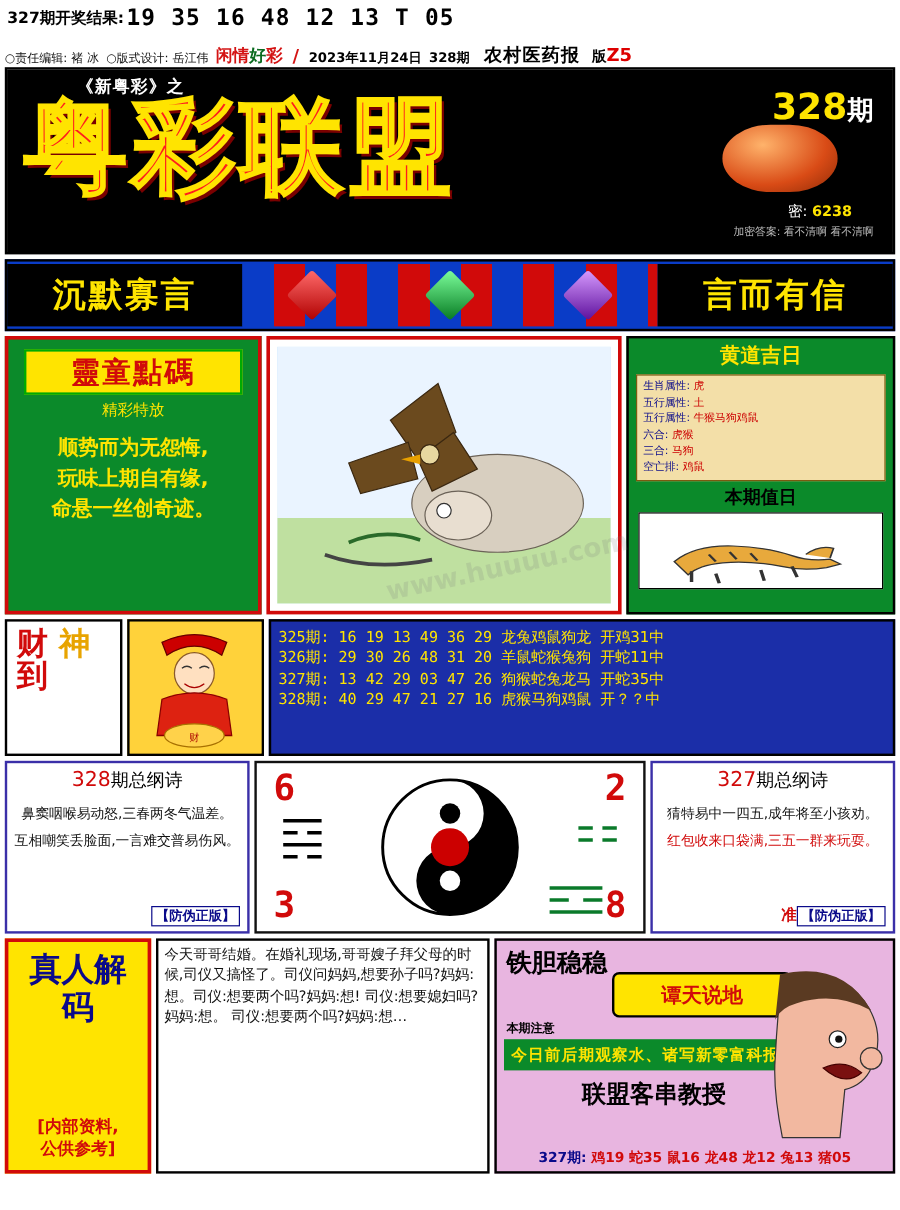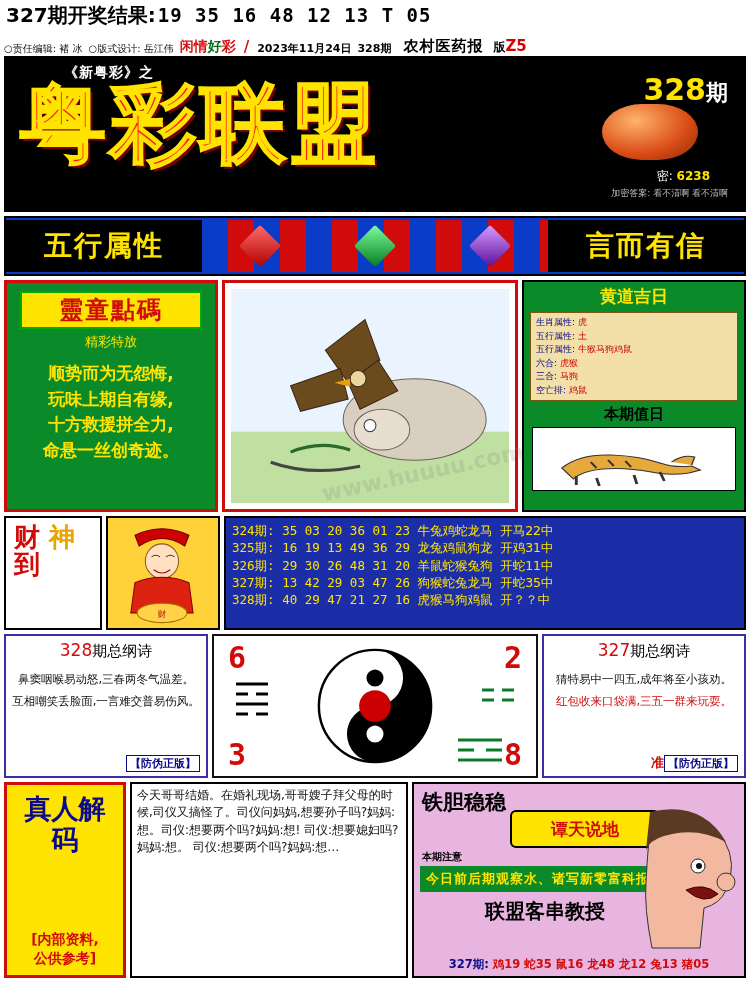--- a/index.html
+++ b/index.html
@@ -1,21 +1,21 @@
 <!DOCTYPE html>
 <html><head>
 <meta charset="utf-8">
 <style>
   html,body{margin:0;padding:0;background:#fff;}
   body{width:750px;height:1008px;font-family:"DejaVu Sans","Liberation Sans",sans-serif;overflow:hidden;}
   .page{position:relative;width:750px;height:1008px;background:#fff;}
 
   
   .result-bar{height:30px;display:flex;align-items:center;padding-left:6px;font-weight:bold;}
-  .result-label{font-size:20px;color:#000;letter-spacing:0px;}
+  .result-label{font-size:13px;color:#000;letter-spacing:0px;}
   .result-nums{font-size:19px;color:#000;margin-left:2px;letter-spacing:1px;font-family:"DejaVu Sans Mono","Liberation Mono",monospace;}
 
   
   .credit-row{height:26px;display:flex;align-items:flex-end;font-size:10px;color:#111;padding:0 4px;gap:6px;}
   .credit-left{display:flex;gap:10px;}
   .logo-xq{display:flex;align-items:center;font-weight:bold;font-size:14px;}
   .logo-xq .a{color:#d41414;}
   .logo-xq .b{color:#0b6b1f;}
   .logo-xq .c{color:#d41414;}
   .slash{color:#d41414;font-weight:bold;font-size:15px;margin:0 2px;}
@@ -154,39 +154,38 @@
       <div class="stone"></div>
       <div class="mi">
         <span>密:</span>
         <b>6238</b>
       </div>
       <div class="mast-note">加密答案:  看不清啊   看不清啊</div>
     </div>
   </div>
 
   <div class="slogan-row">
-    <div class="slogan">五行属性</div>
+    <div class="slogan">沉默寡言</div>
     <div class="gems">
       <div class="diamond d-red"></div>
       <div class="diamond d-green"></div>
       <div class="diamond d-purple"></div>
     </div>
     <div class="slogan">言而有信</div>
   </div>
 
   <div class="band">
     <div class="col-left">
       <div class="ling-title">
         <span>靈童點碼</span>
       </div>
       <div class="ling-sub">精彩特放</div>
       <div class="poem">
         <div>顺势而为无怨悔,</div>
         <div>玩味上期自有缘,</div>
-        <div>十方救援拼全力,</div>
         <div>命悬一丝创奇迹。</div>
       </div>
     </div>
 
     <div class="col-mid">
       <div class="pic">
         <svg width="100%" height="100%" viewBox="0 0 280 210" preserveAspectRatio="none">
           <rect x="0" y="0" width="280" height="150" fill="#eaf4ff"></rect>
           <rect x="0" y="140" width="280" height="70" fill="#bfe0a0"></rect>
           <ellipse cx="185" cy="128" rx="72" ry="40" fill="#d8cfc0" stroke="#6b6257"></ellipse>
@@ -242,21 +241,20 @@
         <path d="M30 26 q22 -14 44 0 l4 -10 q-26 -12 -52 0 z" fill="#c00" stroke="#600"></path>
         <circle cx="52" cy="40" r="16" fill="#ffe0c0" stroke="#8a5a2a"></circle>
         <path d="M42 36 q4 -3 8 0 M56 36 q4 -3 8 0" stroke="#333" fill="none"></path>
         <path d="M44 48 q8 6 16 0" stroke="#a00" fill="none"></path>
         <path d="M26 60 q26 -10 52 0 l4 28 l-60 0 z" fill="#d21" stroke="#800"></path>
         <ellipse cx="52" cy="88" rx="24" ry="9" fill="#ffd24a" stroke="#a87000"></ellipse>
         <text x="52" y="92" font-size="8" text-anchor="middle" fill="#a00">财</text>
       </svg>
     </div>
     <div class="hist">
-      <div><span>324期:</span> <span>35  03  20  36  01  23</span> <span class="zh">牛兔鸡蛇龙马</span> <span class="zh">开马22中</span></div>
       <div><span>325期:</span> <span>16  19  13  49  36  29</span> <span class="zh">龙兔鸡鼠狗龙</span> <span class="zh">开鸡31中</span></div>
       <div><span>326期:</span> <span>29  30  26  48  31  20</span> <span class="zh">羊鼠蛇猴兔狗</span> <span class="zh">开蛇11中</span></div>
       <div><span>327期:</span> <span>13  42  29  03  47  26</span> <span class="zh">狗猴蛇兔龙马</span> <span class="zh">开蛇35中</span></div>
       <div><span>328期:</span> <span>40  29  47  21  27  16</span> <span class="zh">虎猴马狗鸡鼠</span> <span class="zh">开？？中</span></div>
     </div>
   </div>
 
   <div class="poem-band">
     <div class="pb pb1">
       <div class="pb-title">

